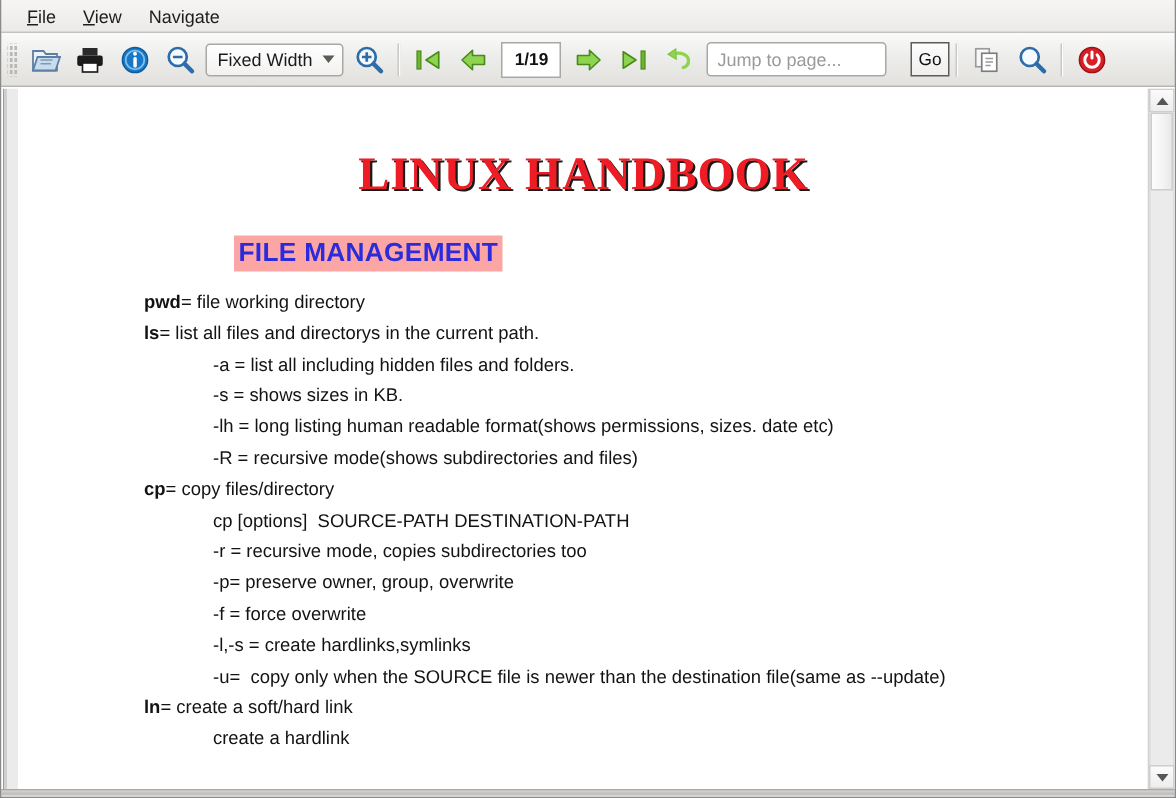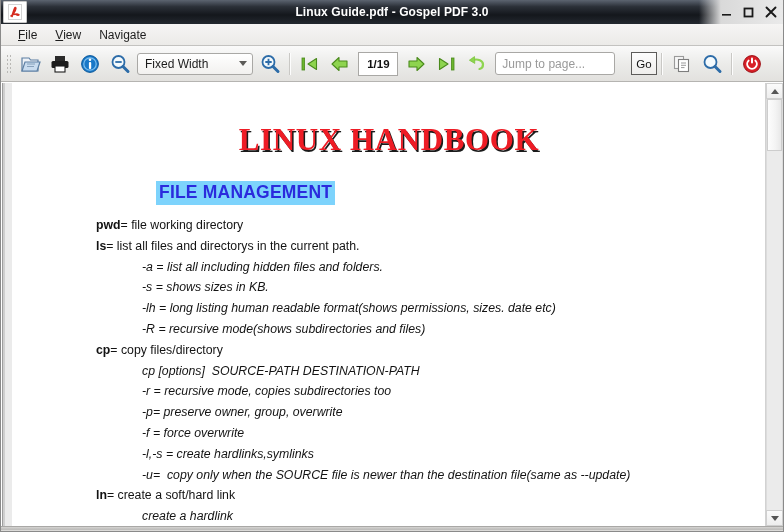--- a/index.html
+++ b/index.html
@@ -150,21 +150,20 @@
     display: flex;
     align-items: center;
     justify-content: space-between;
     padding: 0 5px 0 7px;
     font-size: 12px;
     color: #1b1b1b;
     margin: 0 2px;
     cursor: pointer;
     box-sizing: border-box;
     flex: 0 0 auto;
-    gap: 24px;
   }
   .caret {
     width: 0; height: 0;
     border-left: 4px solid transparent;
     border-right: 4px solid transparent;
     border-top: 5px solid #5c5b58;
     margin-left: 7px;
   }
   .page-indicator {
     height: 24px;
@@ -250,34 +249,34 @@
     margin: 22px 0 0 0;
     text-shadow: 1.5px 1.5px 0 #1a1a1a;
     line-height: 1.1;
   }
   .section-head {
     margin: 24px 0 0 60px;
     display: inline-block;
     font-size: 17.5px;
     font-weight: bold;
     color: #2b2bdd;
-    background: #7dd3fc;
+    background: #fca5a5;
     padding: 1px 3px 2px 3px;
     letter-spacing: 0.2px;
   }
   .section-head-wrap { margin-left: 58px; }
 
   .doc-body { margin: 10px 0 0 58px; }
   .line {
     font-size: 12.3px;
     color: #131313;
     line-height: 20.8px;
     white-space: pre;
   }
-  .line.indent { padding-left: 46px; font-style: italic; }
+  .line.indent { padding-left: 46px; }
   .line b { font-weight: bold; }
 
   
   #vscroll {
     width: 17px;
     flex: 0 0 17px;
     background: #eeeeee;
     border-left: 1px solid #d2d2d2;
     display: flex;
     flex-direction: column;
@@ -328,46 +327,20 @@
     flex: 0 0 4px;
     background: linear-gradient(to bottom, #d6d5d3 0%, #bcbbb9 60%, #e9e8e6 100%);
     border-top: 1px solid #a9a8a6;
   }
 </style>
 </head>
 <body>
 
 <div id="app-window">
 
-  <div id="titlebar">
-    <div class="title-icon">
-      <svg width="14" height="16" viewBox="0 0 14 16" aria-hidden="true">
-        <rect x="0.5" y="0.5" width="13" height="15" fill="#ffffff" stroke="#d3d3d3"></rect>
-        <path d="M4.2 12.6 C4.0 10.6 5.4 7.2 6.6 4.2 C7.0 3.2 7.9 3.3 7.9 4.3 C7.9 6.0 6.4 8.6 5.0 10.4 C4.0 11.7 3.2 12.4 3.0 12.0 C2.8 11.5 4.6 10.7 7.0 10.3 C9.2 9.9 11.0 10.1 11.0 10.7 C11.0 11.3 9.4 11.3 8.2 10.6" fill="none" stroke="#d52b1e" stroke-width="1.5" stroke-linecap="round"></path>
-      </svg>
-    </div>
-    <div class="title-text">Linux Guide.pdf - Gospel PDF 3.0</div>
-    <div class="win-controls">
-      <div class="win-btn">
-        <svg width="11" height="11" viewBox="0 0 11 11">
-            <rect x="1" y="7" width="9" height="1.6" fill="#1a1a1a"></rect>
-          </svg>
-      </div>
-      <div class="win-btn">
-        <svg width="11" height="11" viewBox="0 0 11 11">
-            <rect x="1.5" y="1.5" width="8" height="8" fill="none" stroke="#1a1a1a" stroke-width="1.8"></rect>
-          </svg>
-      </div>
-      <div class="win-btn">
-        <svg width="12" height="12" viewBox="0 0 12 12">
-            <path d="M1.5 1.5 L10.5 10.5 M10.5 1.5 L1.5 10.5" stroke="#1a1a1a" stroke-width="1.9" stroke-linecap="round"></path>
-          </svg>
-      </div>
-    </div>
-  </div>
 
   <div id="menubar">
     <div class="menu-item"><u>F</u><span>ile</span></div>
     <div class="menu-item"><u>V</u><span>iew</span></div>
     <div class="menu-item"><span>Navigate</span></div>
   </div>
 
   <div id="toolbar">
     <div class="tb-grip"></div>
 

